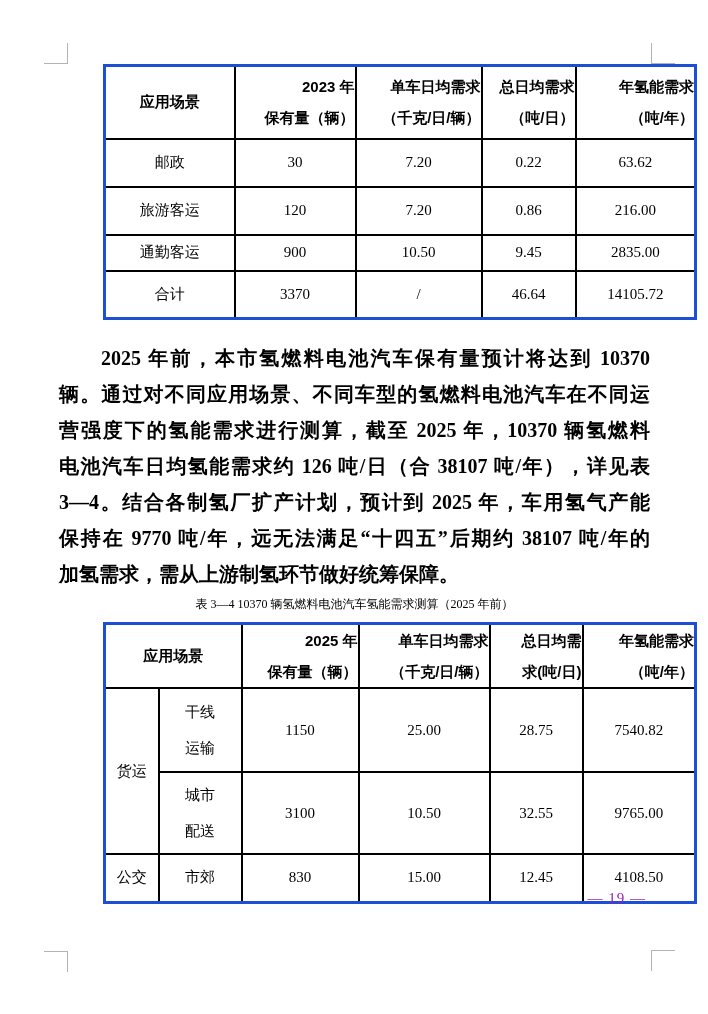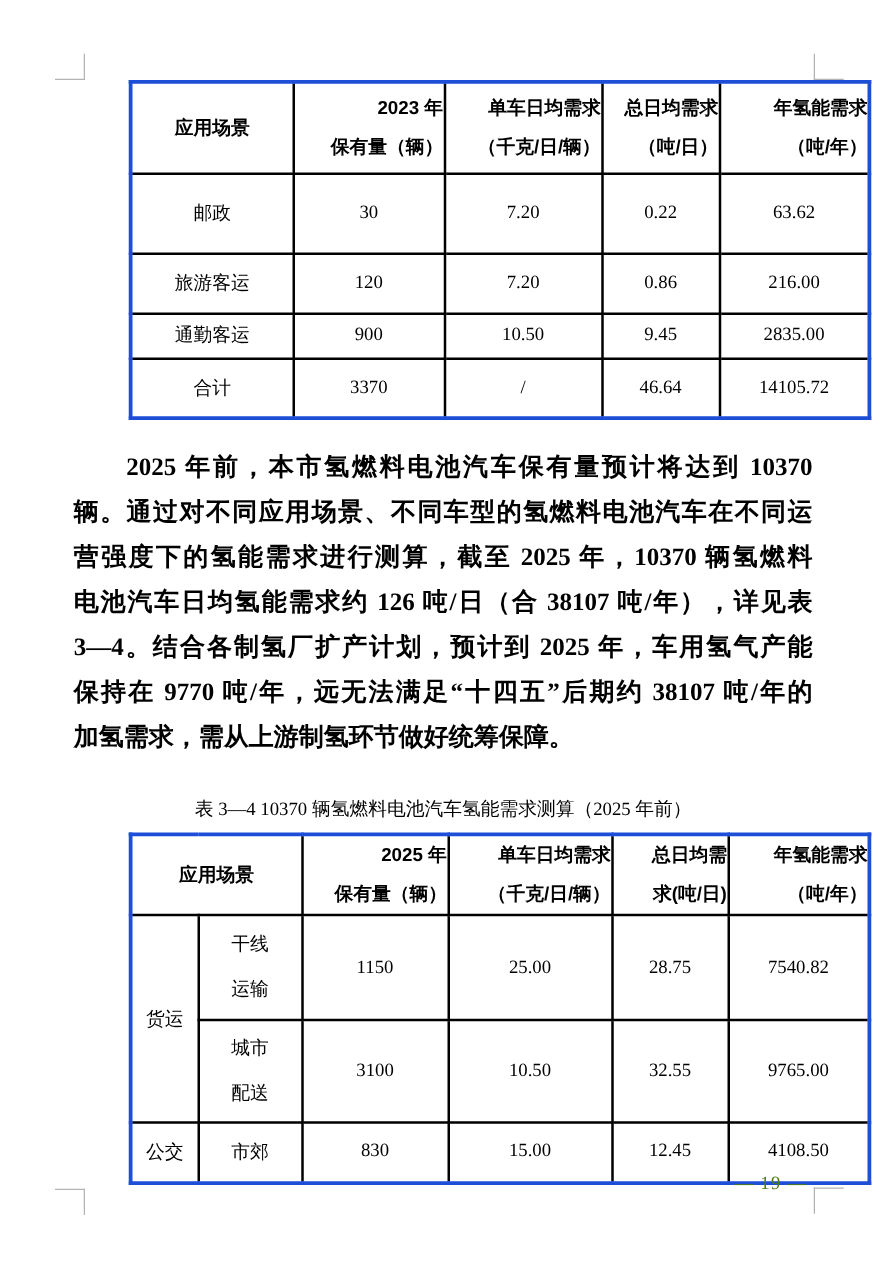--- a/index.html
+++ b/index.html
@@ -44,33 +44,33 @@
   .doc-table td { font-family: "Liberation Serif", "DejaVu Serif", serif; }
   .hstack div { line-height: 31px; text-align: right; }
   .stack2 div  { line-height: 36px; }
 
   .para { margin-top: 20px; width: 591px; font-size: 20px; line-height: 36px; }
   .para-line { text-align: justify; text-align-last: justify; font-weight: bold; }
   .para-line.first { padding-left: 42px; }
   .para-line.last  { text-align-last: left; }
 
   .caption {
-    margin-top: 28px;
+    margin-top: 0;
     text-align: center;
-    font-size: 15px;
+    font-size: 12px;
     line-height: 24px;
   }
 
   #t2 { margin-top: 6px; }
 
   .page-number {
     position: absolute;
-    right: 62px; top: 939px;
+    right: 62px; top: 890px;
     font-size: 15px;
-    color: #4d7c0f;
+    color: #a21caf;
     letter-spacing: 1px;
   }
 </style>
 </head>
 <body>
 
 <div class="corner tl"></div>
 <div class="corner tr"></div>
 <div class="corner bl"></div>
 <div class="corner br"></div>
@@ -98,21 +98,21 @@
       </th>
       <th class="hstack">
         <div>总日均需求</div>
         <div>（吨/日）</div>
       </th>
       <th class="hstack">
         <div>年氢能需求</div>
         <div>（吨/年）</div>
       </th>
     </tr>
-    <tr style="height:64px">
+    <tr style="height:48px">
       <td>邮政</td>
       <td>30</td>
       <td>7.20</td>
       <td>0.22</td>
       <td>63.62</td>
     </tr>
     <tr style="height:48px">
       <td>旅游客运</td>
       <td>120</td>
       <td>7.20</td>

